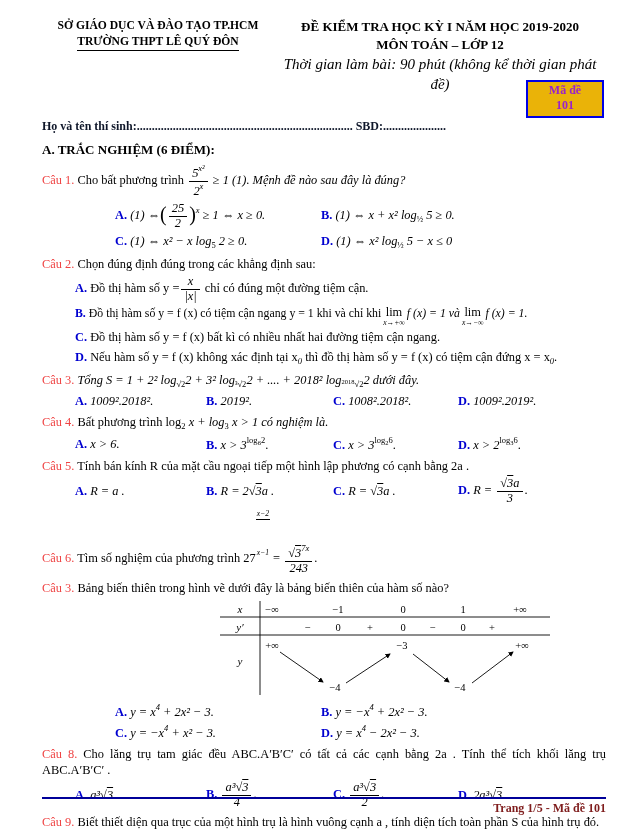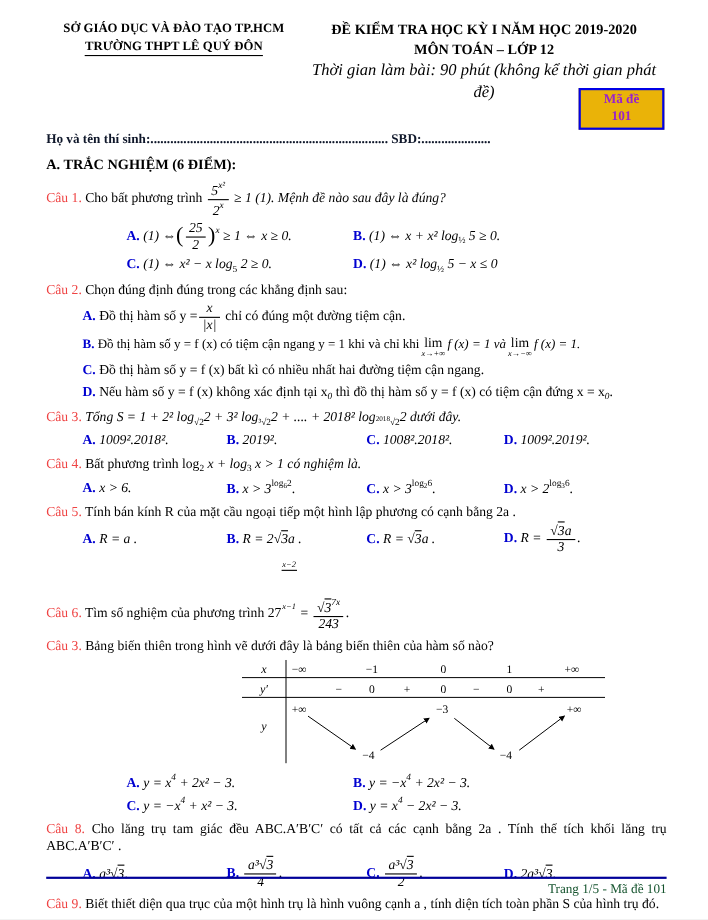--- a/index.html
+++ b/index.html
@@ -46,21 +46,21 @@
   .supfrac{display:inline-block;vertical-align:7px;font-size:7.6px;line-height:1.15;text-align:center;}
   .supfrac .sfn{display:block;border-bottom:0.8px solid #000;padding:0 1px;}
   .supfrac .sfd{display:block;margin-top:29px;}
   .lim{display:inline-block;text-align:center;vertical-align:-7px;line-height:1;margin:0 2px;}
   .lim .limt{display:block;font-size:12.4px;font-style:normal;}
   .lim .limb{display:block;font-size:7.6px;margin-top:0;}
   .vtablewrap{margin:3px 0 2px 178px;}
   svg text{font-family:"Liberation Serif","DejaVu Serif",serif;}
   
   .footer{position:absolute;left:42px;right:38px;top:797px;border-top:2.6px solid #000099;}
-  .footer .ftxt{text-align:right;color:#14532d;font-size:12px;margin-top:2px;}
+  .footer .ftxt{text-align:right;color:#7f1d1d;font-size:12px;margin-top:2px;font-weight:bold;}
   .small2b{font-size:11.8px;white-space:nowrap;}
 </style>
 </head>
 <body>
 
 <div class="page">
   <div class="content">
 
     <div class="hdr">
       <div class="hdr-left">

